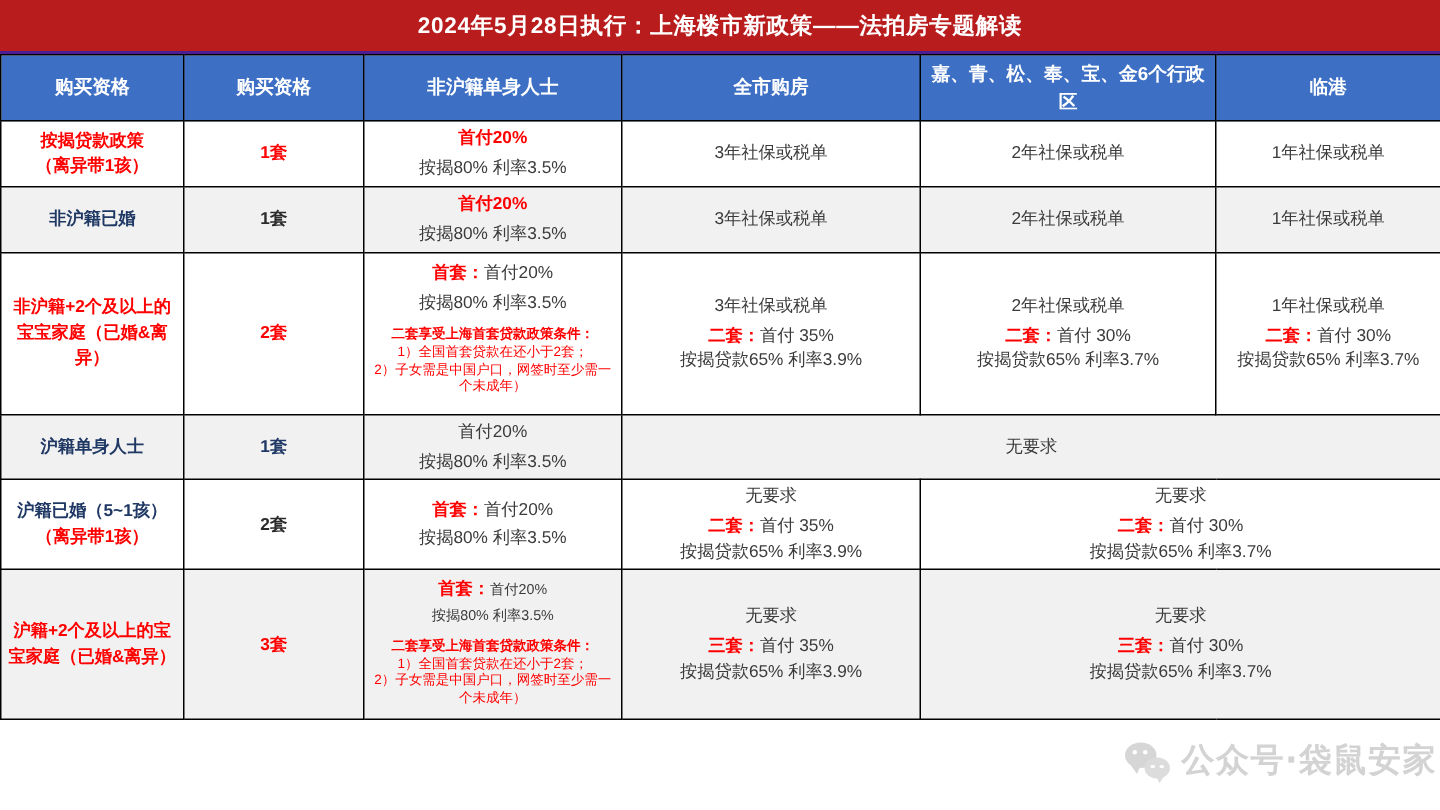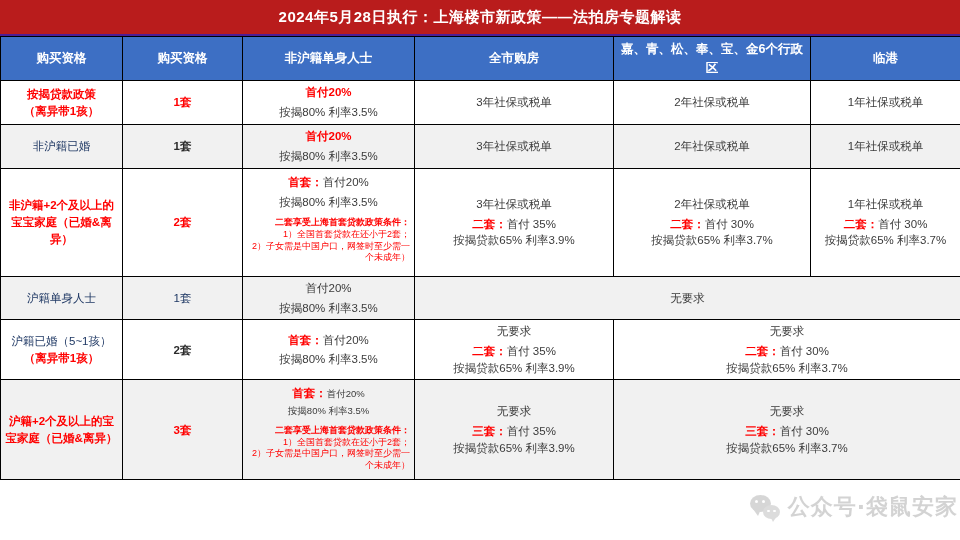--- a/index.html
+++ b/index.html
@@ -49,26 +49,26 @@
     font-weight:bold;
     font-size:12.5px;
     height:44px;
   }
   tbody tr.alt td{background:#f1f1f1;}
   tbody tr td{background:#ffffff;}
 
   
   .red{color:#ff0000;}
   .redb{color:#ff0000;font-weight:bold;}
-  .blueb{color:#1f3864;font-weight:normal;}
+  .blueb{color:#1f3864;font-weight:bold;}
   .dark{color:#3b3b3b;text-align:center;}
   .darkb{color:#2b2b2b;font-weight:bold;}
   .small{font-size:9.5px;line-height:1.35;}
   .tiny{font-size:9px;line-height:1.3;}
-  .cond{display:block;text-align:right;margin-top:7px;}
+  .cond{display:block;text-align:center;margin-top:7px;}
   .cond .hd{font-weight:bold;}
   .blk{display:block;}
   .mt{margin-top:3px;}
 
   
   .watermark{
     position:absolute;right:2px;bottom:18px;
     display:flex;align-items:center;gap:8px;
     opacity:.30;pointer-events:none;
   }

